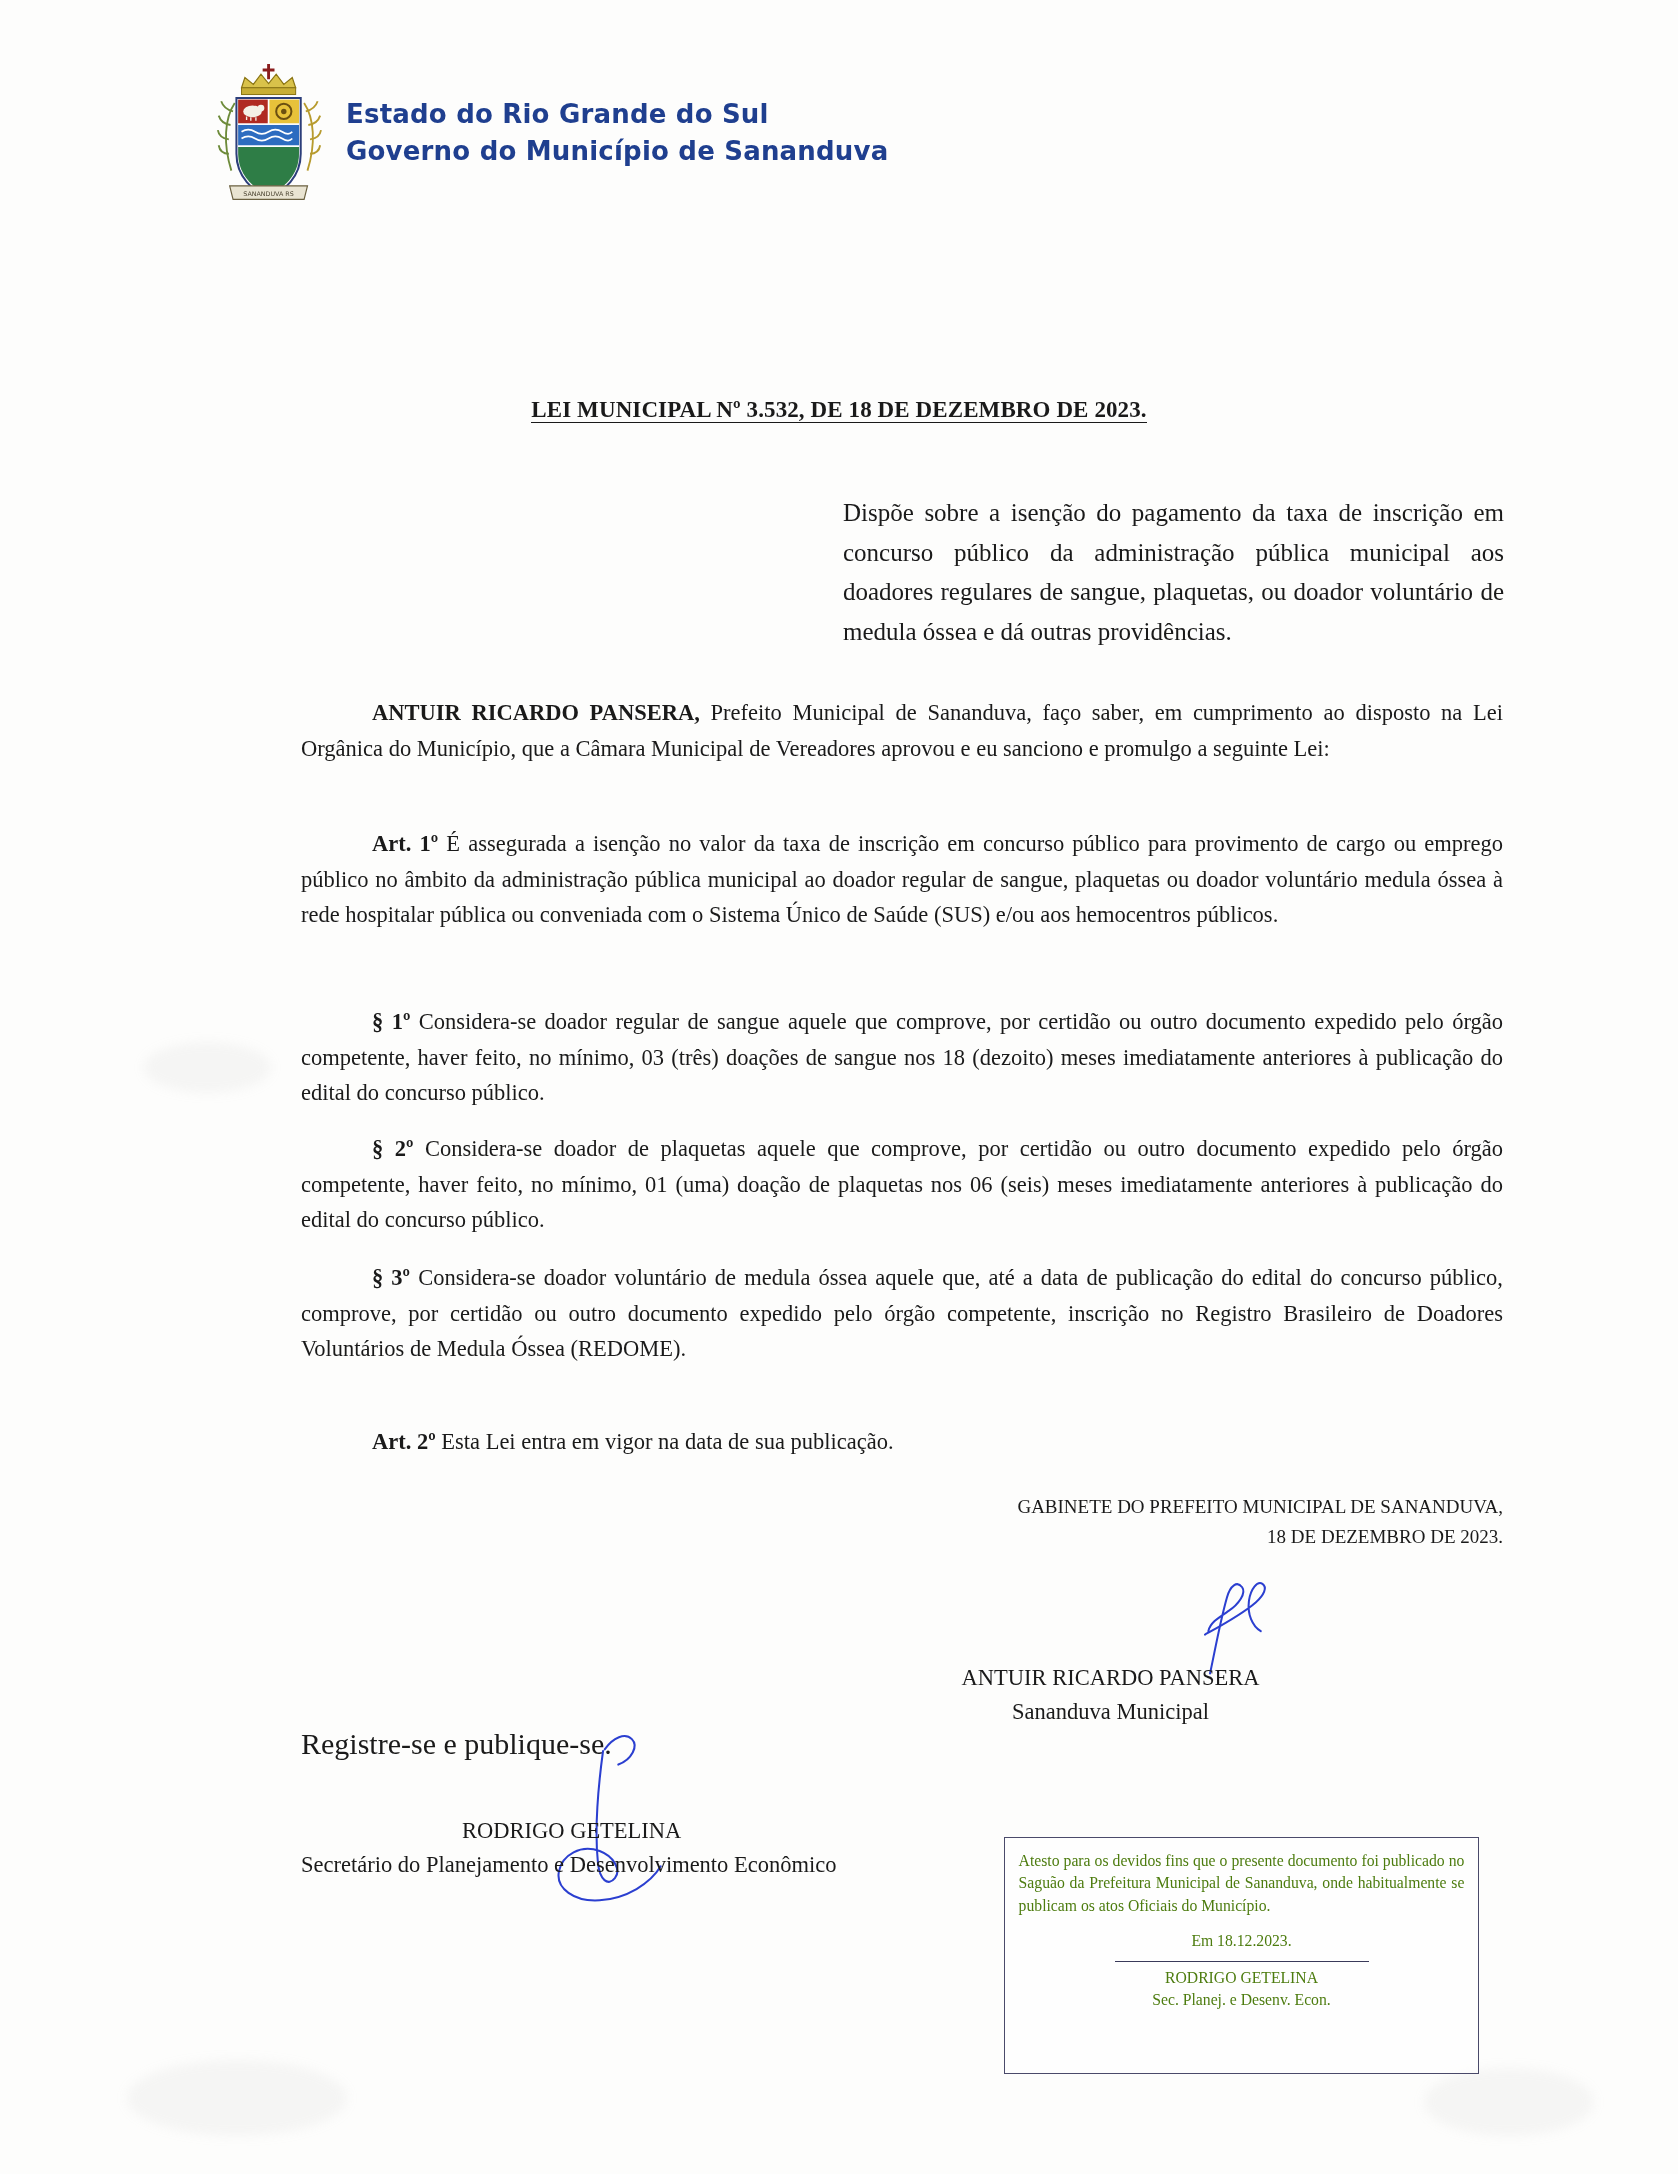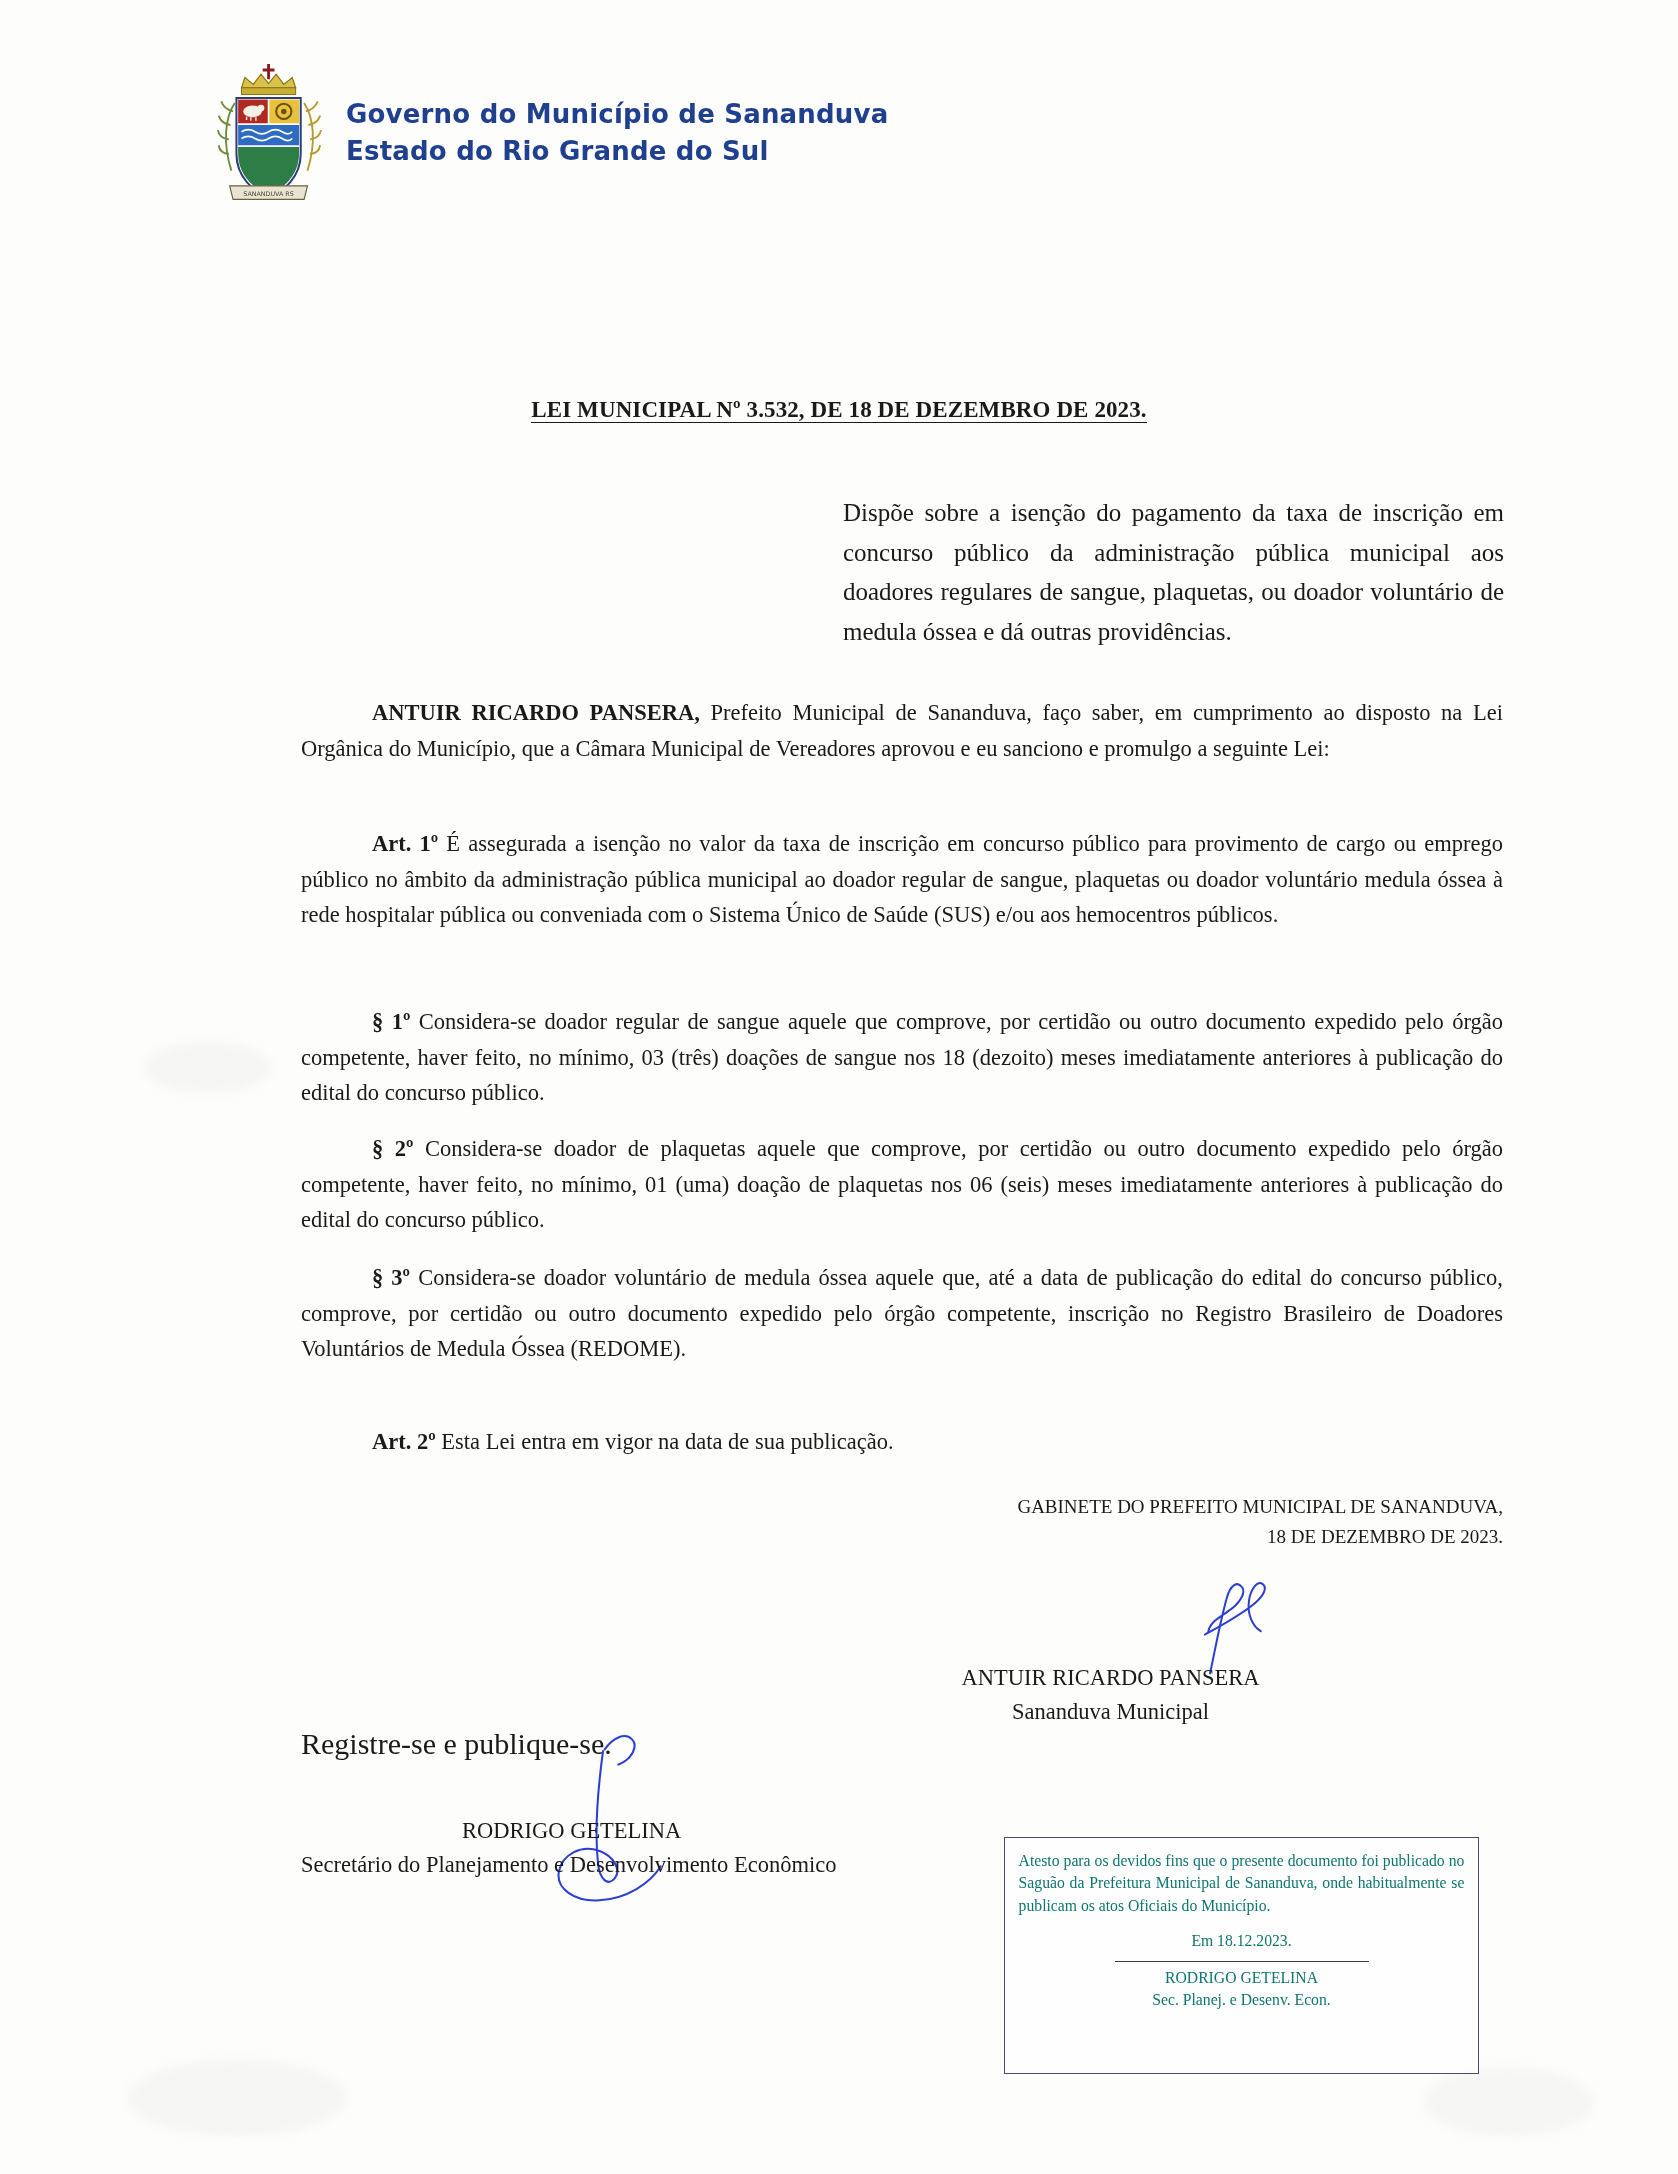--- a/index.html
+++ b/index.html
@@ -126,21 +126,21 @@
     left: 1004px;
     top: 1837px;
     width: 475px;
     height: 237px;
     border: 1.3px solid #4a4a6a;
     background: rgba(255,255,255,0.55);
     box-sizing: border-box;
     padding: 12px 13.6px 8.5px 13.6px;
     font-size: 15.7px;
     line-height: 1.42;
-    color: #0f766e;
+    color: #4d7c0f;
   }
   .stamp .stamp-text { text-align: justify; }
   .stamp .stamp-date {
     text-align: center;
     margin-top: 13.6px;
   }
   .stamp .stamp-rule {
     margin: 8.5px auto 5.1px auto;
     width: 254px;
     border-top: 0.8px solid #3a3a5a;
@@ -212,22 +212,22 @@
         <circle cx="80" cy="62" r="3.2" fill="#6b4f10"></circle>
 
         <path d="M30,86 q8,-5 16,0 t16,0 t16,0 t12,0" stroke="#ffffff" stroke-width="2" fill="none"></path>
         <path d="M30,94 q8,-5 16,0 t16,0 t16,0 t12,0" stroke="#ffffff" stroke-width="2" fill="none"></path>
 
         <path d="M16,150 L108,150 L104,166 L20,166 Z" fill="#e9e4d2" stroke="#6b6141" stroke-width="1.4"></path>
         <text x="62" y="161.5" font-family="DejaVu Sans, sans-serif" font-size="7.5" fill="#4a4330" text-anchor="middle">SANANDUVA RS</text>
       </svg>
     </div>
     <div class="header-text">
+      <div>Estado do Rio Grande do Sul</div>
       <div>Governo do Município de Sananduva</div>
-      <div>Estado do Rio Grande do Sul</div>
     </div>
   </div>
 
   <div class="doc-title">
     <span>LEI MUNICIPAL Nº 3.532, DE 18 DE DEZEMBRO DE 2023.</span>
   </div>
 
   <div class="ementa">Dispõe sobre a isenção do pagamento da taxa de inscrição em concurso público da administração pública municipal aos doadores regulares de sangue, plaquetas, ou doador voluntário de medula óssea e dá outras providências.</div>
 
   <div class="body-block" style="top: 695px;">

